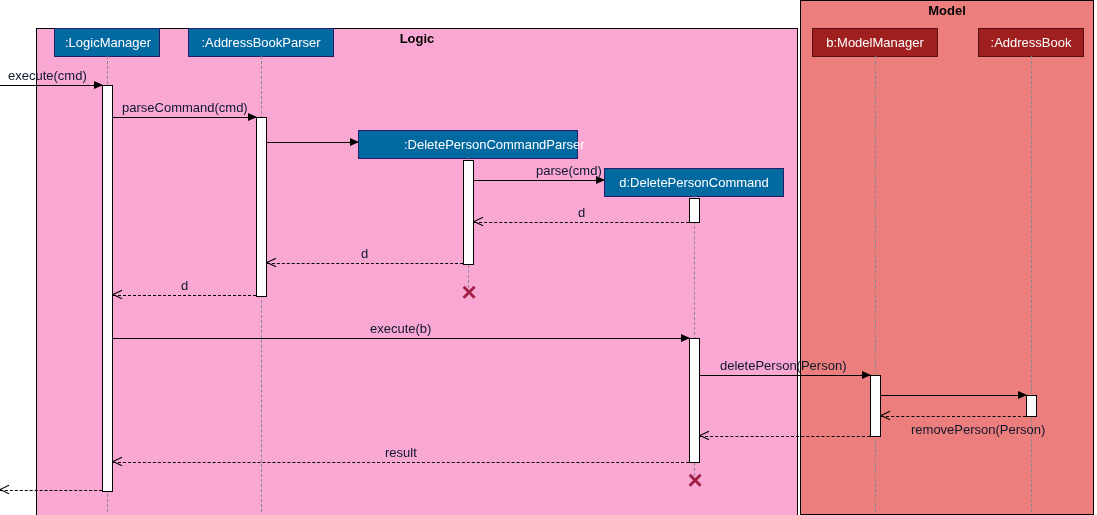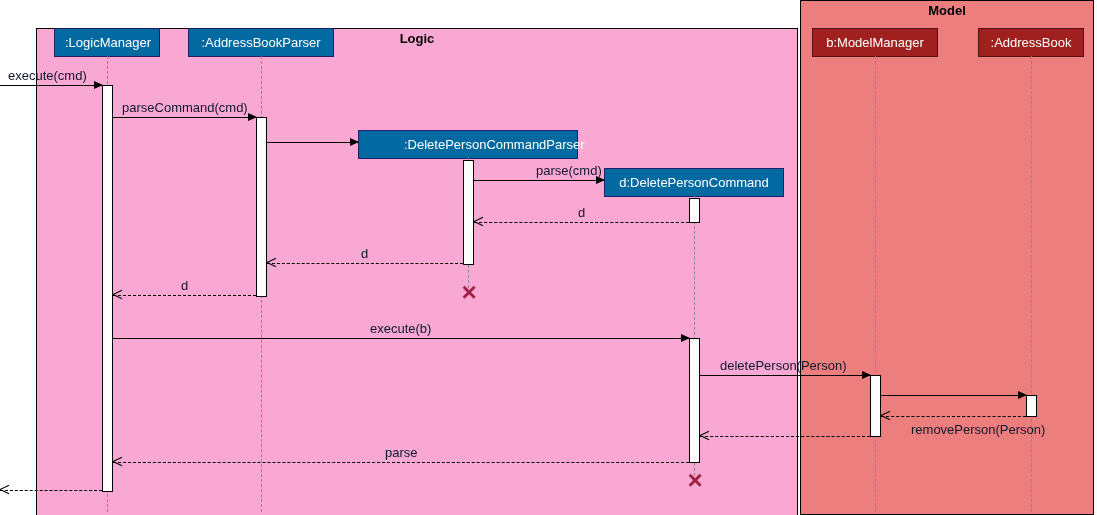--- a/index.html
+++ b/index.html
@@ -194,20 +194,20 @@
   <div class="msg-label" style="left:911px; top:378px;margin-top:44px;">removePerson(Person)</div>
 
   <div class="hline dashed" style="left:881px; top:416px; width:145px;"></div>
   <div class="arrowhead left-open" style="left:881px; top:415px;"></div>
 
   <div class="hline dashed" style="left:700px; top:436px; width:170px;"></div>
   <div class="arrowhead left-open" style="left:700px; top:435px;"></div>
 
   <div class="hline dashed" style="left:113px; top:462px; width:576px;"></div>
   <div class="arrowhead left-open" style="left:113px; top:461px;"></div>
-  <div class="msg-label" style="left:385px; top:445px;">parse</div>
+  <div class="msg-label" style="left:385px; top:445px;">result</div>
 
   <div class="destroy" style="left:695px; top:480px;">×</div>
 
   <div class="hline dashed" style="left:0px; top:490px; width:102px;"></div>
   <div class="arrowhead left-open" style="left:0px; top:489px;"></div>
 
 </div>
 
 </body></html>

